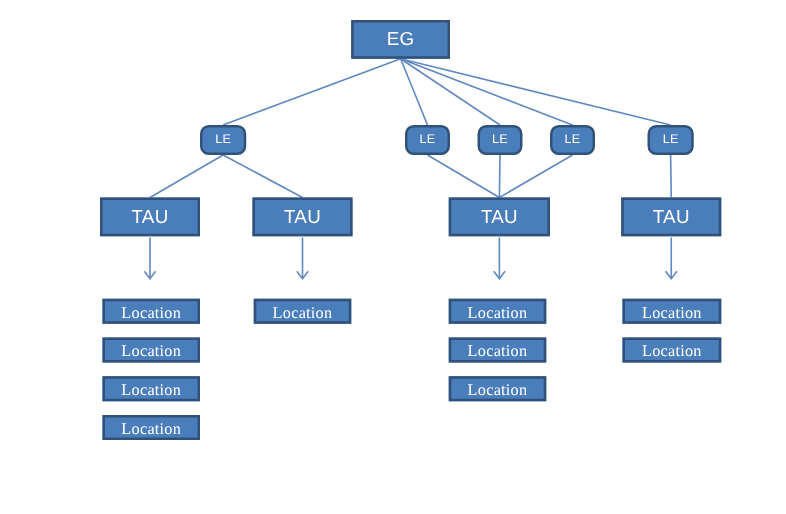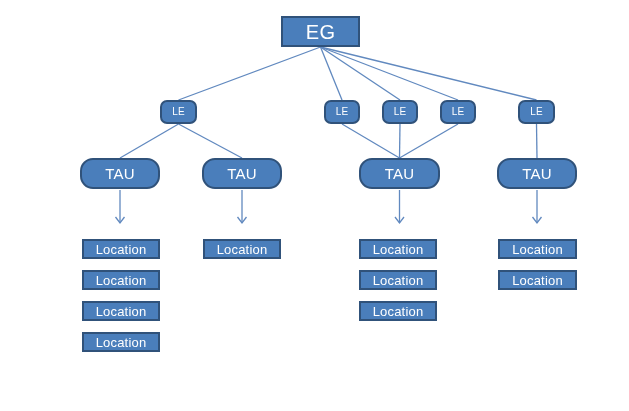--- a/index.html
+++ b/index.html
@@ -29,24 +29,24 @@
     display: flex;
     align-items: center;
     justify-content: center;
     color: #ffffff;
     background: #4a7ebb;
     border: 2px solid #30527a;
     text-align: center;
     line-height: 1;
     letter-spacing: 0.2px;
   }
-  .node.eg   { font-size: 20px; }
+  .node.eg   { font-size: 15px; }
   .node.le   { font-size: 10px; border-radius: 7px; }
-  .node.tau  { font-size: 15px; border-radius: 13px; }
-  .node.location { font-size: 13px; }
+  .node.tau  { font-size: 15px; }
+  .node.location { font-size: 13px; font-family: Liberation Serif, serif; }
 </style>
 </head>
 <body>
 
 <div id="stage">
   <svg id="connectors" xmlns="http://www.w3.org/2000/svg">
       <line x1="320.5" y1="47" x2="178.5" y2="100" stroke="#6189bf" stroke-width="1.3"></line>
       <line x1="320.5" y1="47" x2="342" y2="100" stroke="#6189bf" stroke-width="1.3"></line>
       <line x1="320.5" y1="47" x2="400" y2="100" stroke="#6189bf" stroke-width="1.3"></line>
       <line x1="320.5" y1="47" x2="458" y2="100" stroke="#6189bf" stroke-width="1.3"></line>

